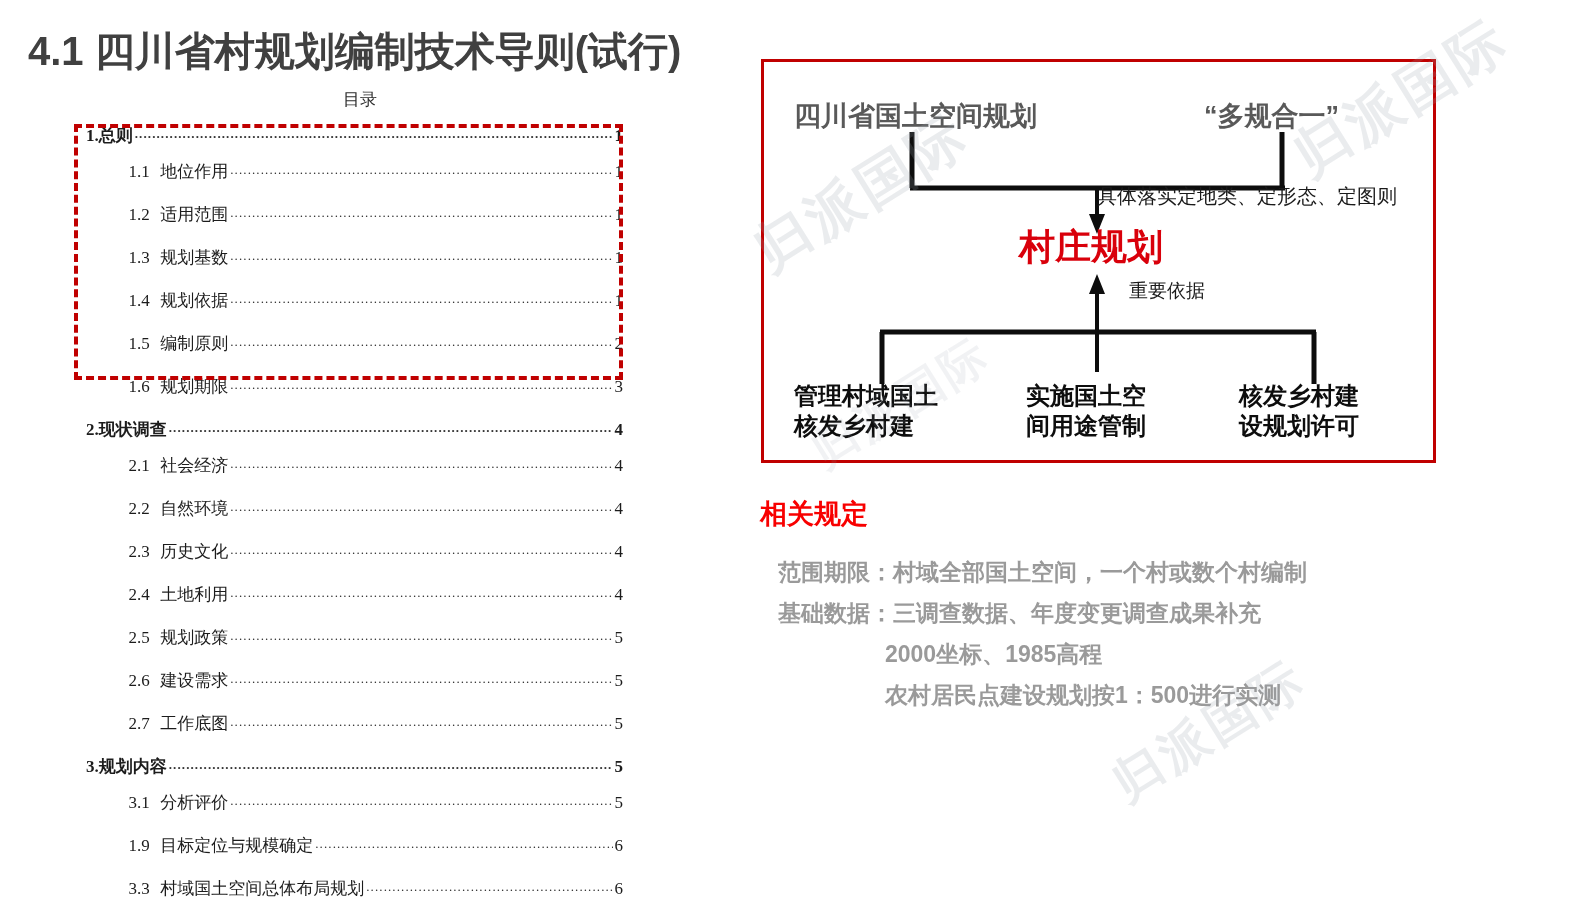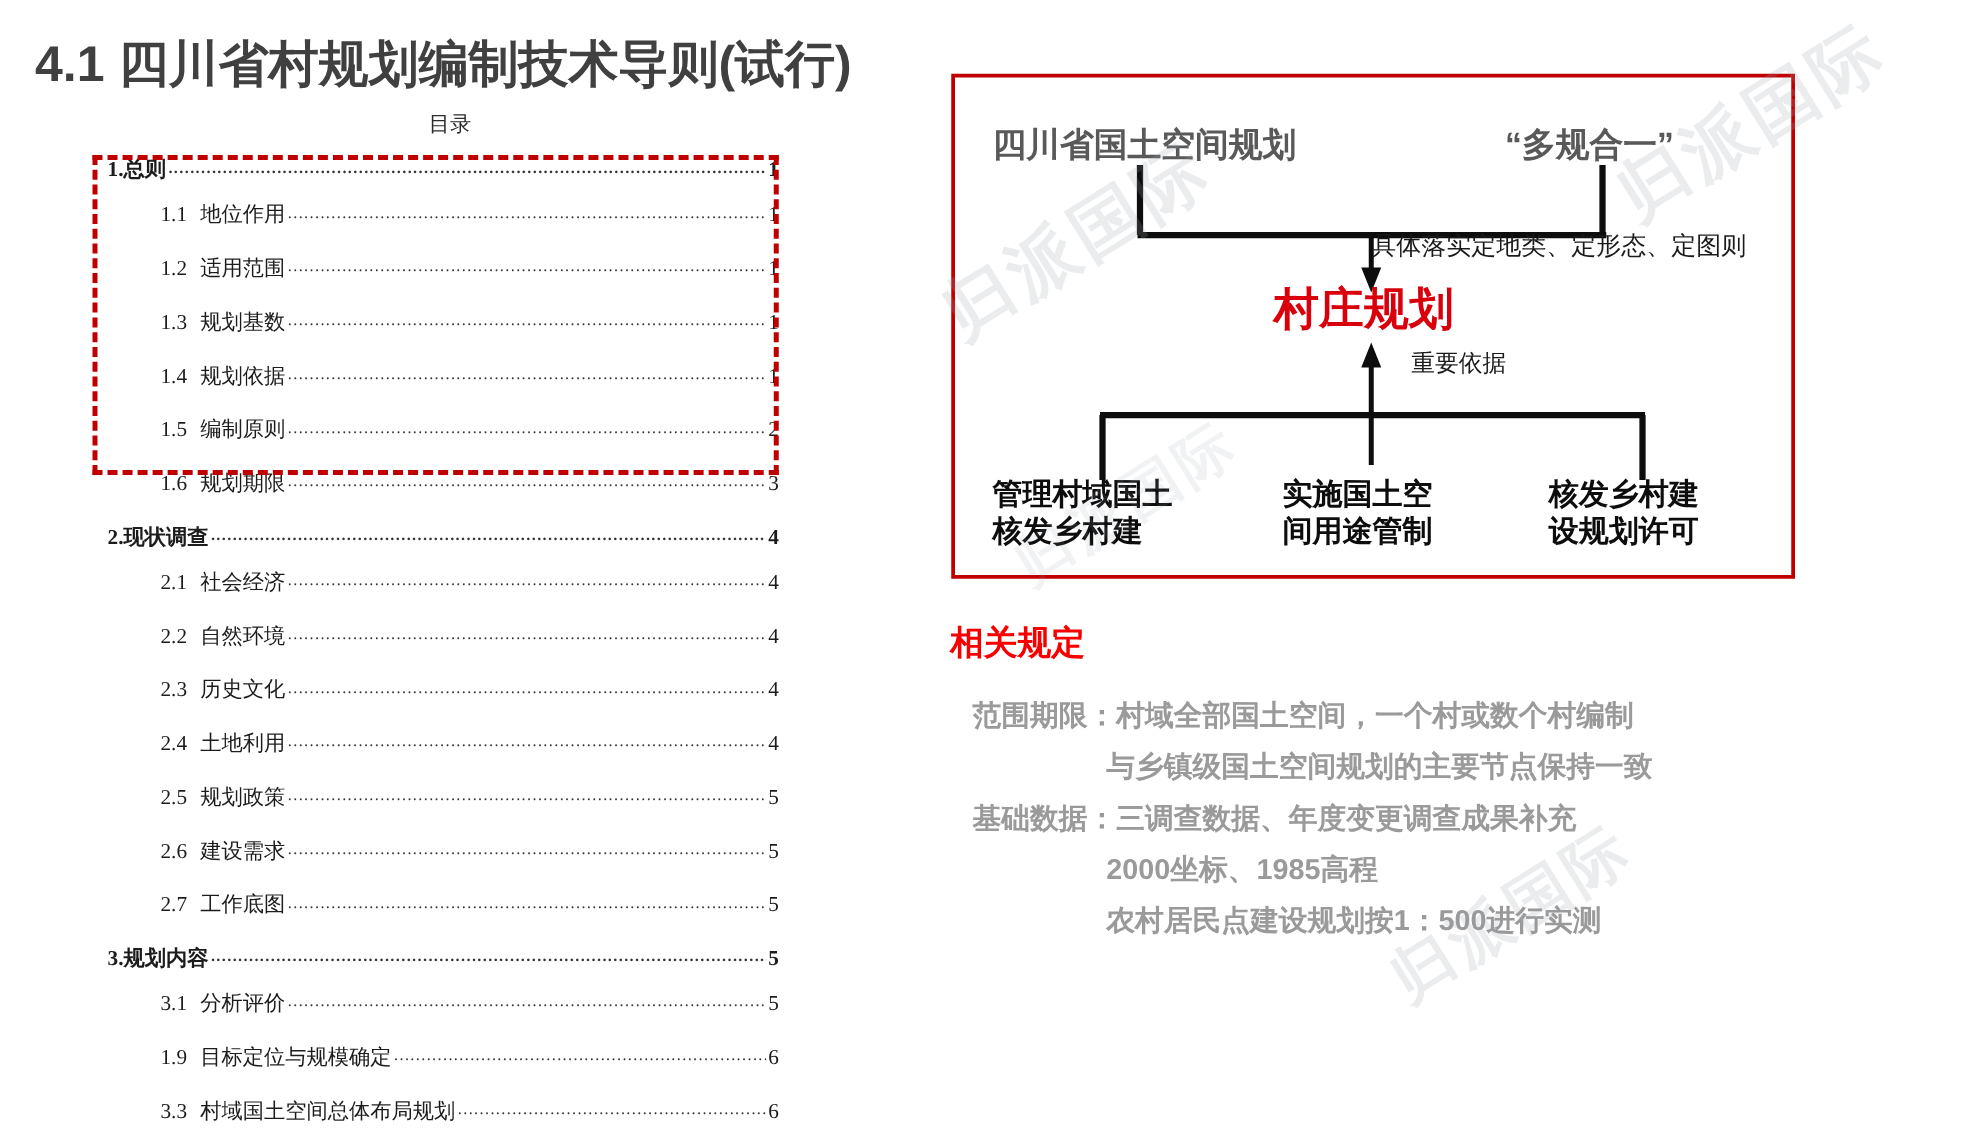--- a/index.html
+++ b/index.html
@@ -260,21 +260,20 @@
     </div>
     <div class="flow-bottom" id="node-b3">
       <div>核发乡村建</div>
       <div>设规划许可</div>
     </div>
   </div>
 
   <div id="reg-title">相关规定</div>
   <div id="reg-body">
       <div class="reg-line pad">范围期限：村域全部国土空间，一个村或数个村编制</div>
-      <div class="reg-line indent">与乡镇级国土空间规划的主要节点保持一致</div>
       <div class="reg-line pad">基础数据：三调查数据、年度变更调查成果补充</div>
       <div class="reg-line indent">2000坐标、1985高程</div>
       <div class="reg-line indent">农村居民点建设规划按1：500进行实测</div>
     </div>
 
   <div class="wm" id="wm1">归派国际</div>
   <div class="wm" id="wm2">归派国际</div>
   <div class="wm" id="wm3">归派国际</div>
   <div class="wm" id="wm4">归派国际</div>
 

